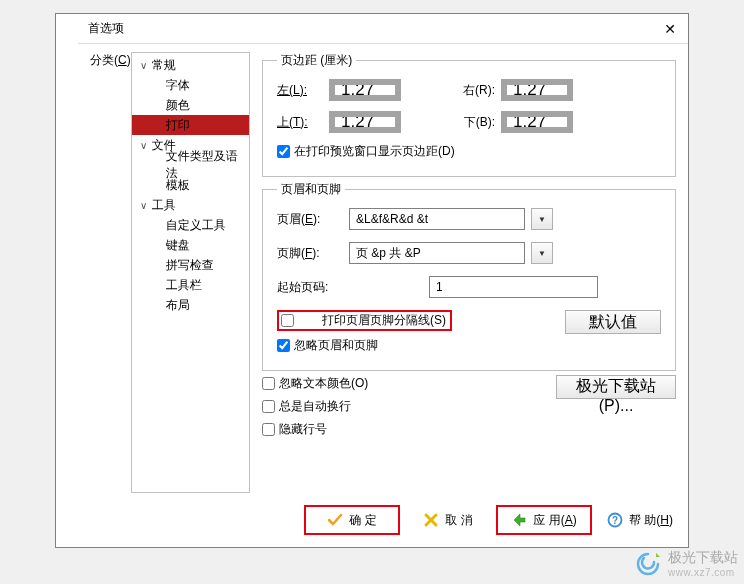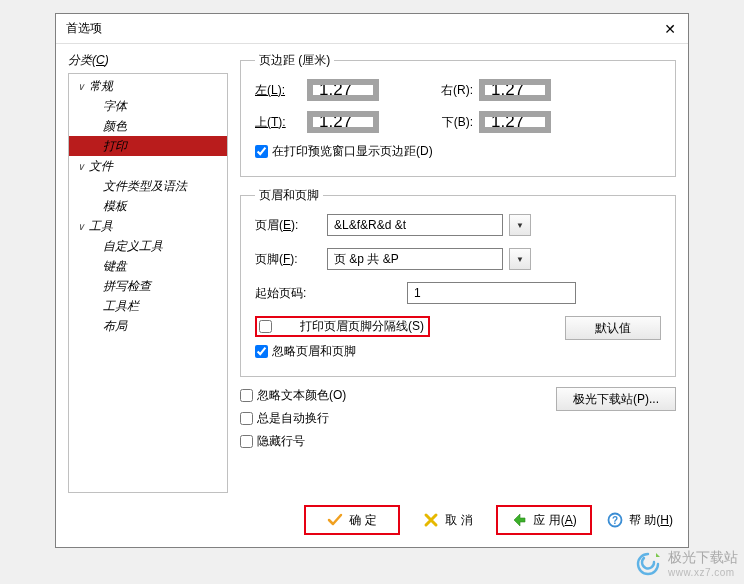--- a/index.html
+++ b/index.html
@@ -12,20 +12,21 @@
   position: relative;
 }
 .dialog {
   position: absolute;
   left: 55px;
   top: 13px;
   width: 634px;
   height: 535px;
   background: #fff;
   border: 1px solid #808080;
+  padding-left: 22px;
 }
 .titlebar {
   height: 30px;
   display: flex;
   align-items: center;
   justify-content: space-between;
   padding: 0 10px;
   border-bottom: 1px solid #e0e0e0;
 }
 .titlebar .title { font-size: 12px; }
@@ -36,22 +37,20 @@
   font-size: 14px;
 }
 .body {
   display: flex;
   padding: 8px 12px 0 12px;
   height: calc(100% - 30px - 54px);
 }
 .sidebar {
   width: 160px;
   display: flex;
-  flex-direction: column;
-  font-style: italic;
 }
 .sidebar .heading {
   font-size: 12px;
   margin-bottom: 4px;
 }
 .sidebar .heading .underline { text-decoration: underline; }
 .tree {
   border: 1px solid #c0c0c0;
   flex: 1;
   overflow: hidden;
@@ -77,21 +76,21 @@
   font-size: 10px;
   color: #555;
 }
 .content {
   flex: 1;
   padding-left: 12px;
 }
 fieldset {
   border: 1px solid #c0c0c0;
   padding: 10px 14px 10px 14px;
-  margin-bottom: 10px;
+  margin-bottom: 4px;
 }
 legend {
   padding: 0 4px;
   font-size: 12px;
 }
 .row-form {
   display: flex;
   align-items: center;
   margin-bottom: 10px;
 }
@@ -147,21 +146,21 @@
 }
 .hf-row input.num {
   flex: 0 0 70px;
   margin-left: 8px;
 }
 .btn-default {
   height: 24px;
   padding: 0 16px;
   border: 1px solid #b0b0b0;
   background: linear-gradient(#fcfcfc,#e8e8e8);
-  font-size: 12px;
+  font-size: 16px;
   cursor: pointer;
 }
 .footer {
   height: 54px;
   display: flex;
   align-items: center;
   justify-content: flex-end;
 }
 .fbtn {
   width: 96px;

